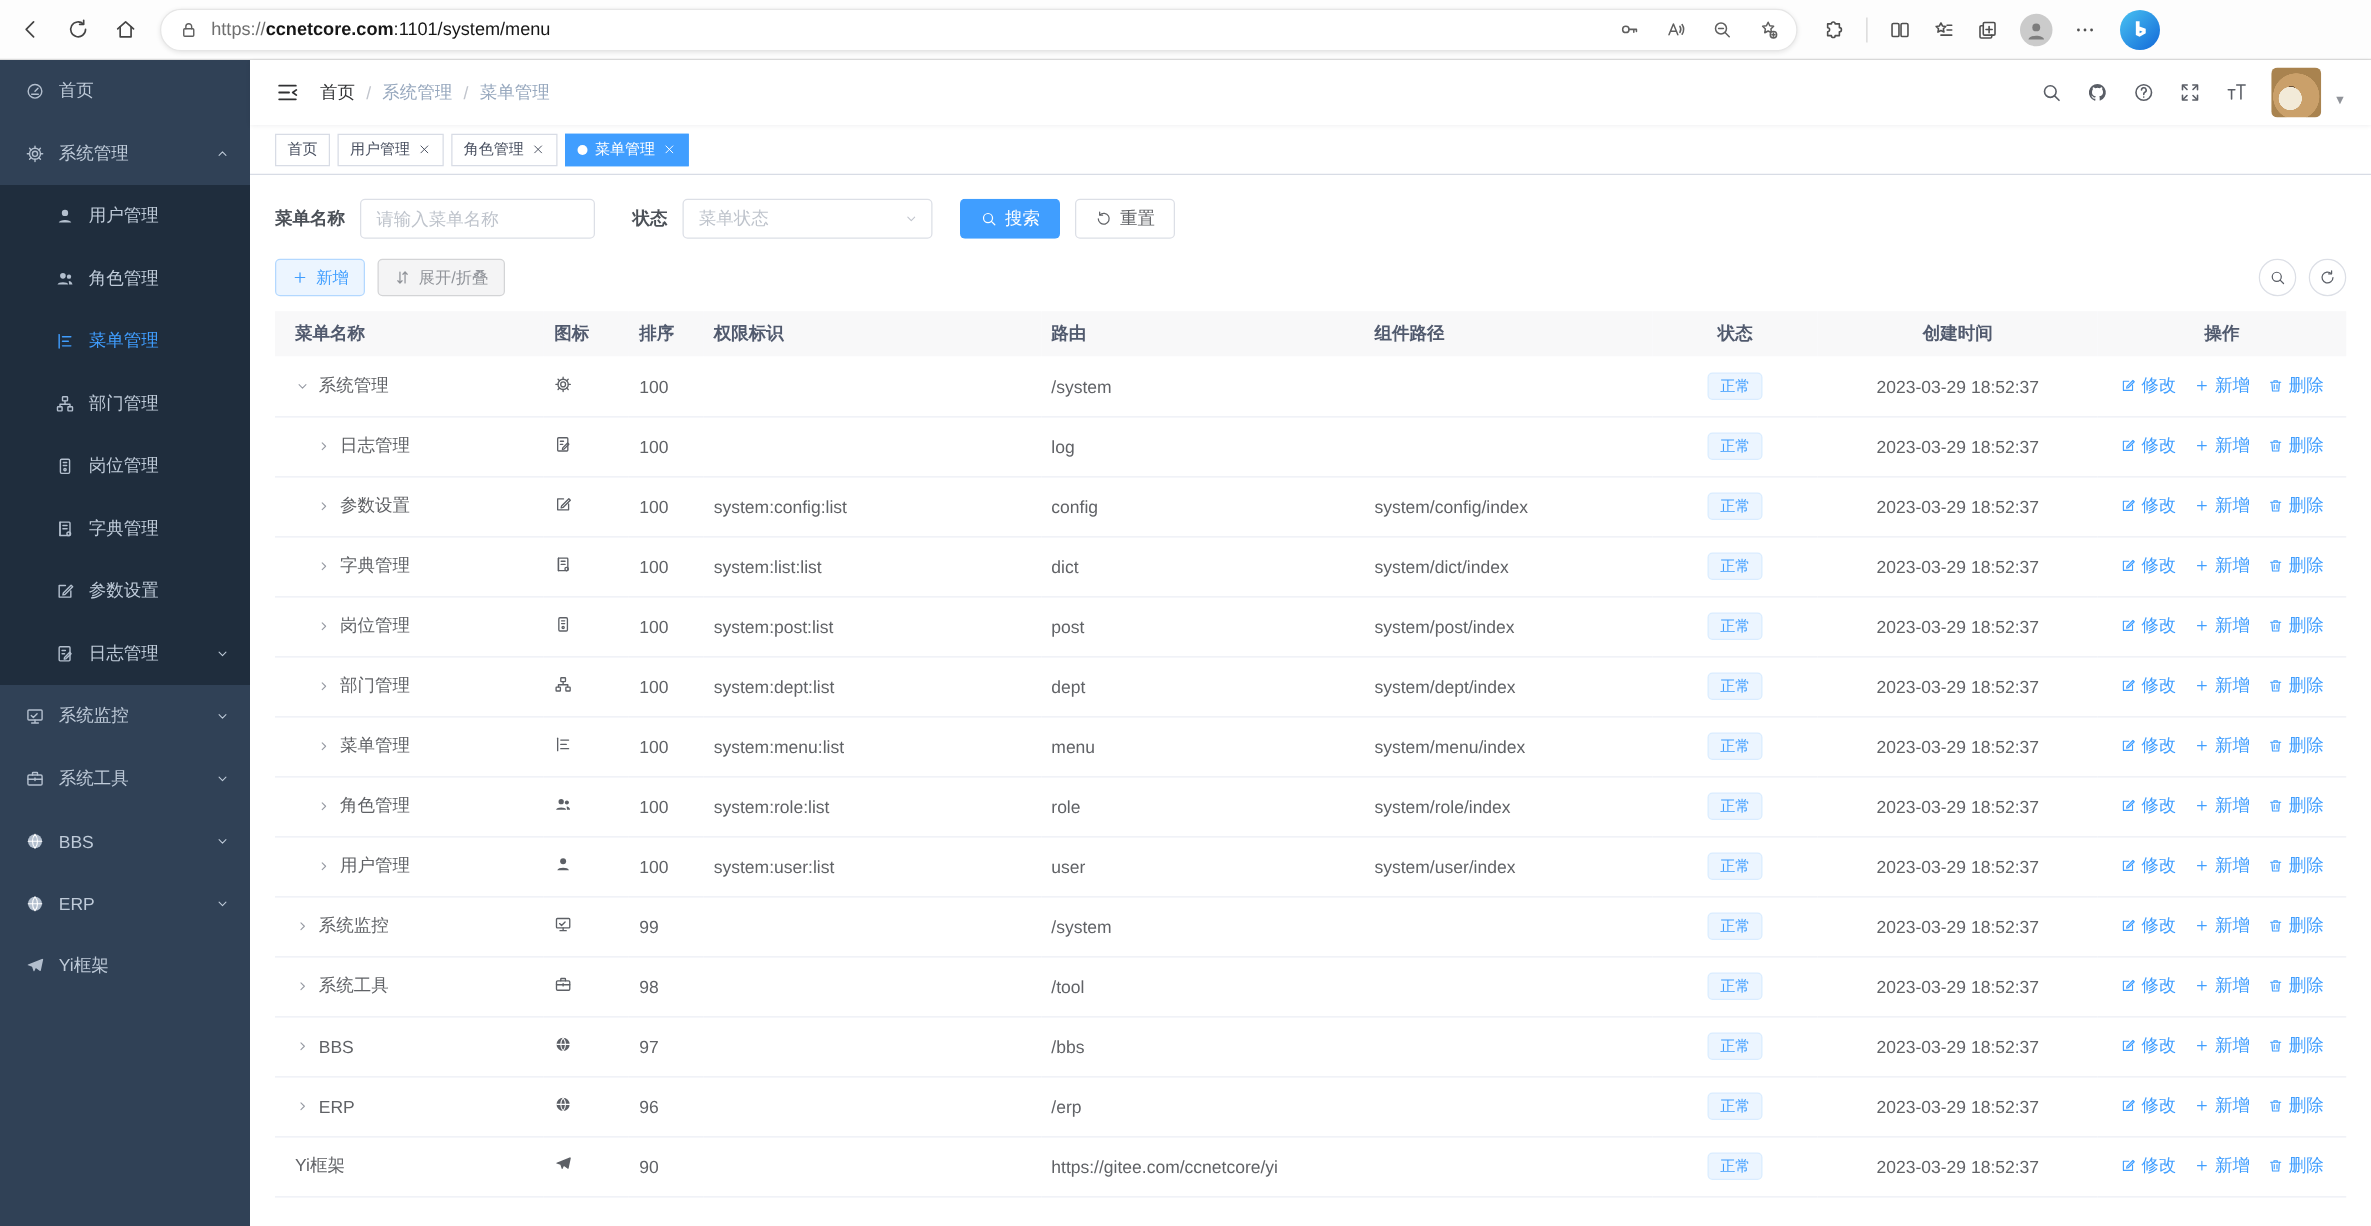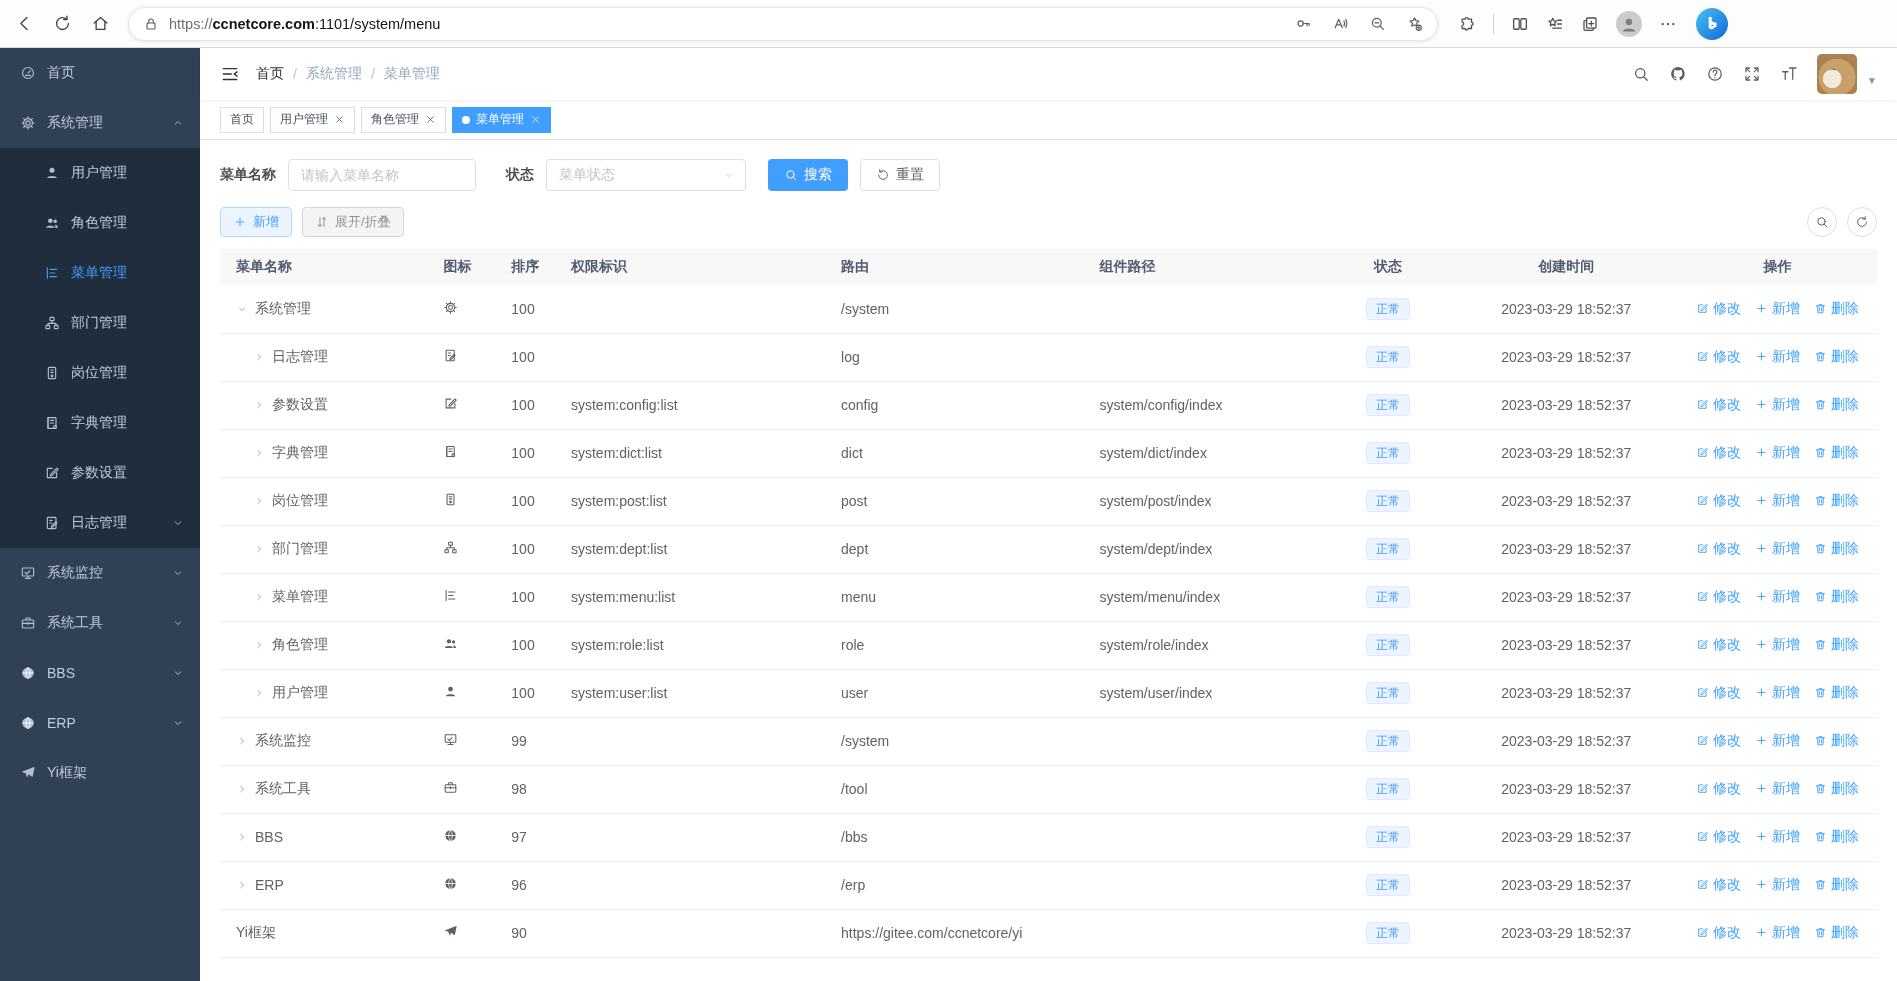--- a/index.html
+++ b/index.html
@@ -735,21 +735,21 @@
                 </div>
               </td>
               <td class="row-icon"><span class="ic ">
                   <svg viewBox="0 0 24 24">
                     <path d="M6 4h11a1 1 0 0 1 1 1v14a1 1 0 0 1-1 1H6z"></path>
                     <path d="M6 4v16M9.5 8h5M9.5 12h5"></path>
                     <circle cx="16.5" cy="18" r="2.2"></circle>
                   </svg>
                 </span></td>
               <td>100</td>
-              <td>system:dict:list</td>
+              <td>system:list:list</td>
               <td>dict</td>
               <td>system/dict/index</td>
               <td class="center"><span class="tag-status">正常</span></td>
               <td class="center">2023-03-29 18:52:37</td>
               <td class="center"><span class="act-link">
                   <span class="ic ">
                     <svg viewBox="0 0 24 24">
                       <path d="M12.8 5.5H5v13.5h13.5v-7.8"></path>
                       <path d="M10.3 13.2 19.1 4.4l1.9 1.9-8.8 8.8-2.4.5z"></path>
                     </svg>

